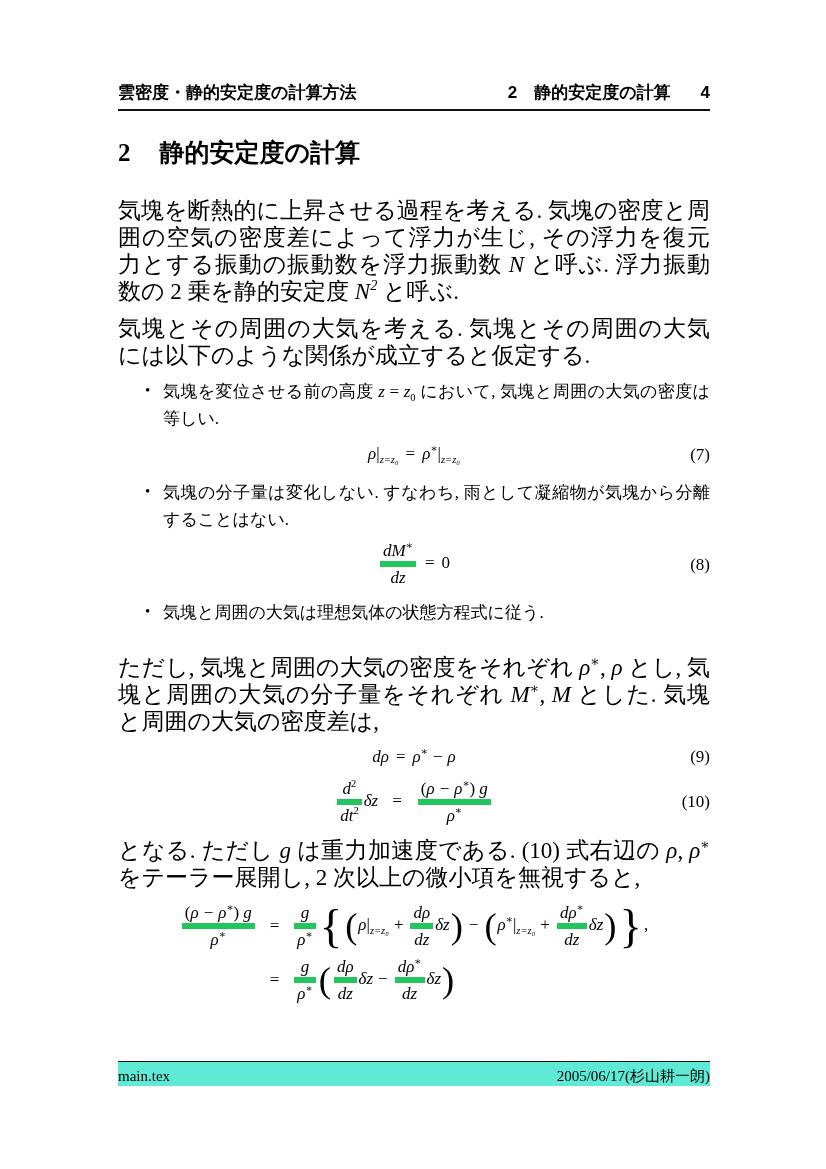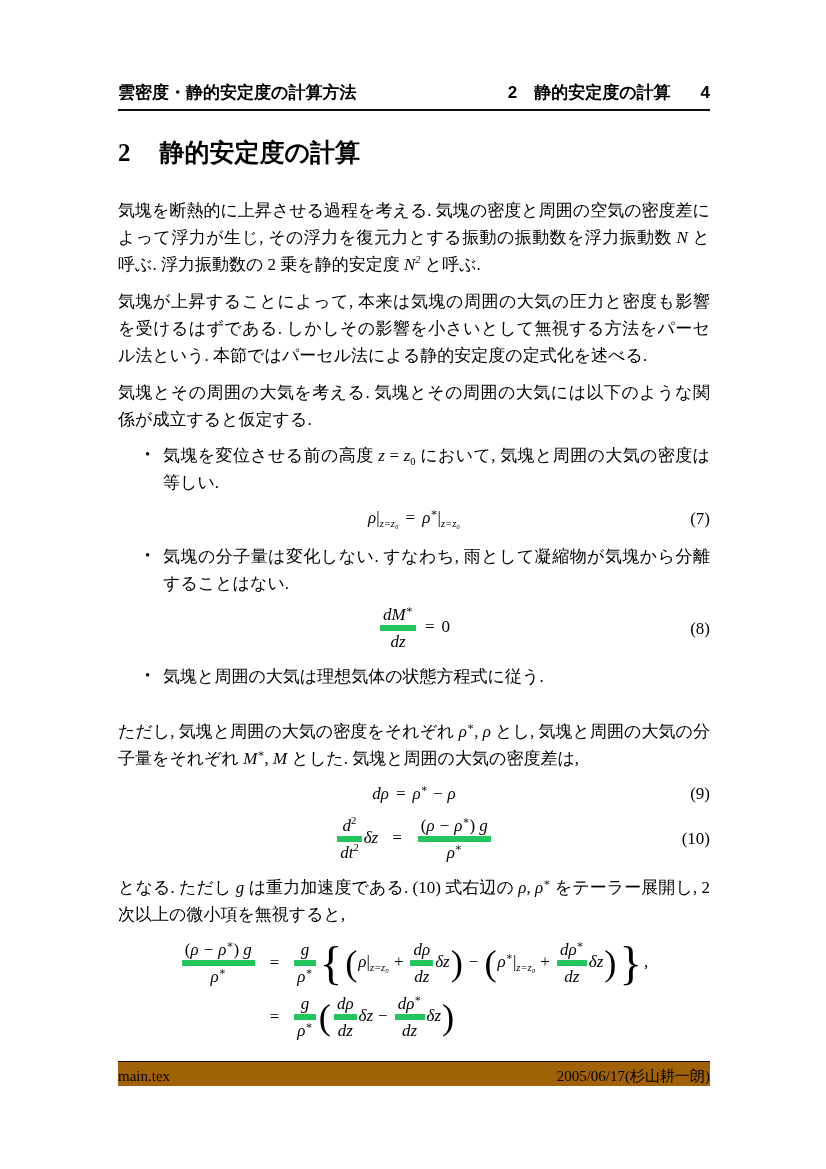--- a/index.html
+++ b/index.html
@@ -14,21 +14,21 @@
   .rh-right{display:flex;align-items:flex-end;}
   .rh-section{margin-right:30px;}
   .head-rule{margin-top:5px;border-top:2px solid #111;height:0;}
 
   
   h2.section{margin:26px 0 0;font-size:25px;line-height:31px;font-weight:bold;
       font-family:"Liberation Sans","DejaVu Sans",sans-serif;}
   h2.section .sec-num{font-family:"Liberation Serif","DejaVu Serif",serif;margin-right:22px;}
 
   
-  p.body{margin:10px 0 0;font-size:17px;line-height:27px;text-align:justify;}
+  p.body{margin:10px 0 0;font-size:23px;line-height:27px;text-align:justify;}
   p.first{margin-top:29px;}
   p.afterlist{margin-top:28px;}
 
   
   ul.assume{list-style:none;margin:9px 0 0;padding:0;}
   ul.assume li{position:relative;padding-left:45px;margin-top:9px;font-size:17px;line-height:27px;text-align:justify;}
   ul.assume .bullet{position:absolute;left:27px;top:-1px;font-size:15px;}
 
   
   .mv{font-style:italic;}
@@ -48,21 +48,21 @@
   .eq .eq-num{position:absolute;right:0;top:50%;transform:translateY(-50%);font-style:normal;}
   li .eq{margin-left:-45px;width:calc(100% + 45px);margin-top:8px;margin-bottom:12px;}
 
   .eq-align{margin:12px 0 0;display:grid;grid-template-columns:auto auto auto;justify-content:center;
       align-items:center;column-gap:13px;row-gap:8px;font-size:17px;}
   .al-l{text-align:right;}
   .al-m{text-align:center;}
   .al-r{text-align:left;}
 
   
-  .footer{position:absolute;left:118px;top:1061px;width:592px;background:#a16207;}
+  .footer{position:absolute;left:118px;top:1061px;width:592px;background:#5eead4;}
   .foot-rule{border-top:1.5px solid #111;height:0;}
   .foot-row{display:flex;justify-content:space-between;font-size:15px;line-height:20px;padding-top:4px;}
 </style>
 </head>
 <body>
 
 <div class="page">
   <div class="content">
 
     <div class="running-head">
@@ -73,21 +73,20 @@
       </span>
     </div>
     <div class="head-rule"></div>
 
     <h2 class="section">
       <span class="sec-num">2</span>
       <span>静的安定度の計算</span>
     </h2>
 
     <p class="body first"><span>気塊を断熱的に上昇させる過程を考える. 気塊の密度と周囲の空気の密度差によって浮力が生じ, その浮力を復元力とする振動の振動数を浮力振動数 </span><span class="mv">N</span><span> と呼ぶ. 浮力振動数の 2 乗を静的安定度 </span><span class="mv">N</span><sup class="mv">2</sup><span> と呼ぶ.</span></p>
-    <p class="body"><span>気塊が上昇することによって, 本来は気塊の周囲の大気の圧力と密度も影響を受けるはずである. しかしその影響を小さいとして無視する方法をパーセル法という. 本節ではパーセル法による静的安定度の定式化を述べる.</span></p>
     <p class="body"><span>気塊とその周囲の大気を考える. 気塊とその周囲の大気には以下のような関係が成立すると仮定する.</span></p>
 
     <ul class="assume">
       <li>
         <span class="bullet">•</span>
         <span><span>気塊を変位させる前の高度 </span><span class="mv">z</span><span> = </span><span class="mv">z</span><sub>0</sub><span> において, 気塊と周囲の大気の密度は等しい.</span></span>
         <div class="eq">
           <span class="eq-body"><span class="mv">ρ</span><span>|</span><sub class="mv">z=z₀</sub><span class="rel">=</span><span class="mv">ρ</span><sup>∗</sup><span>|</span><sub class="mv">z=z₀</sub></span>
           <span class="eq-num">(7)</span>
         </div>

